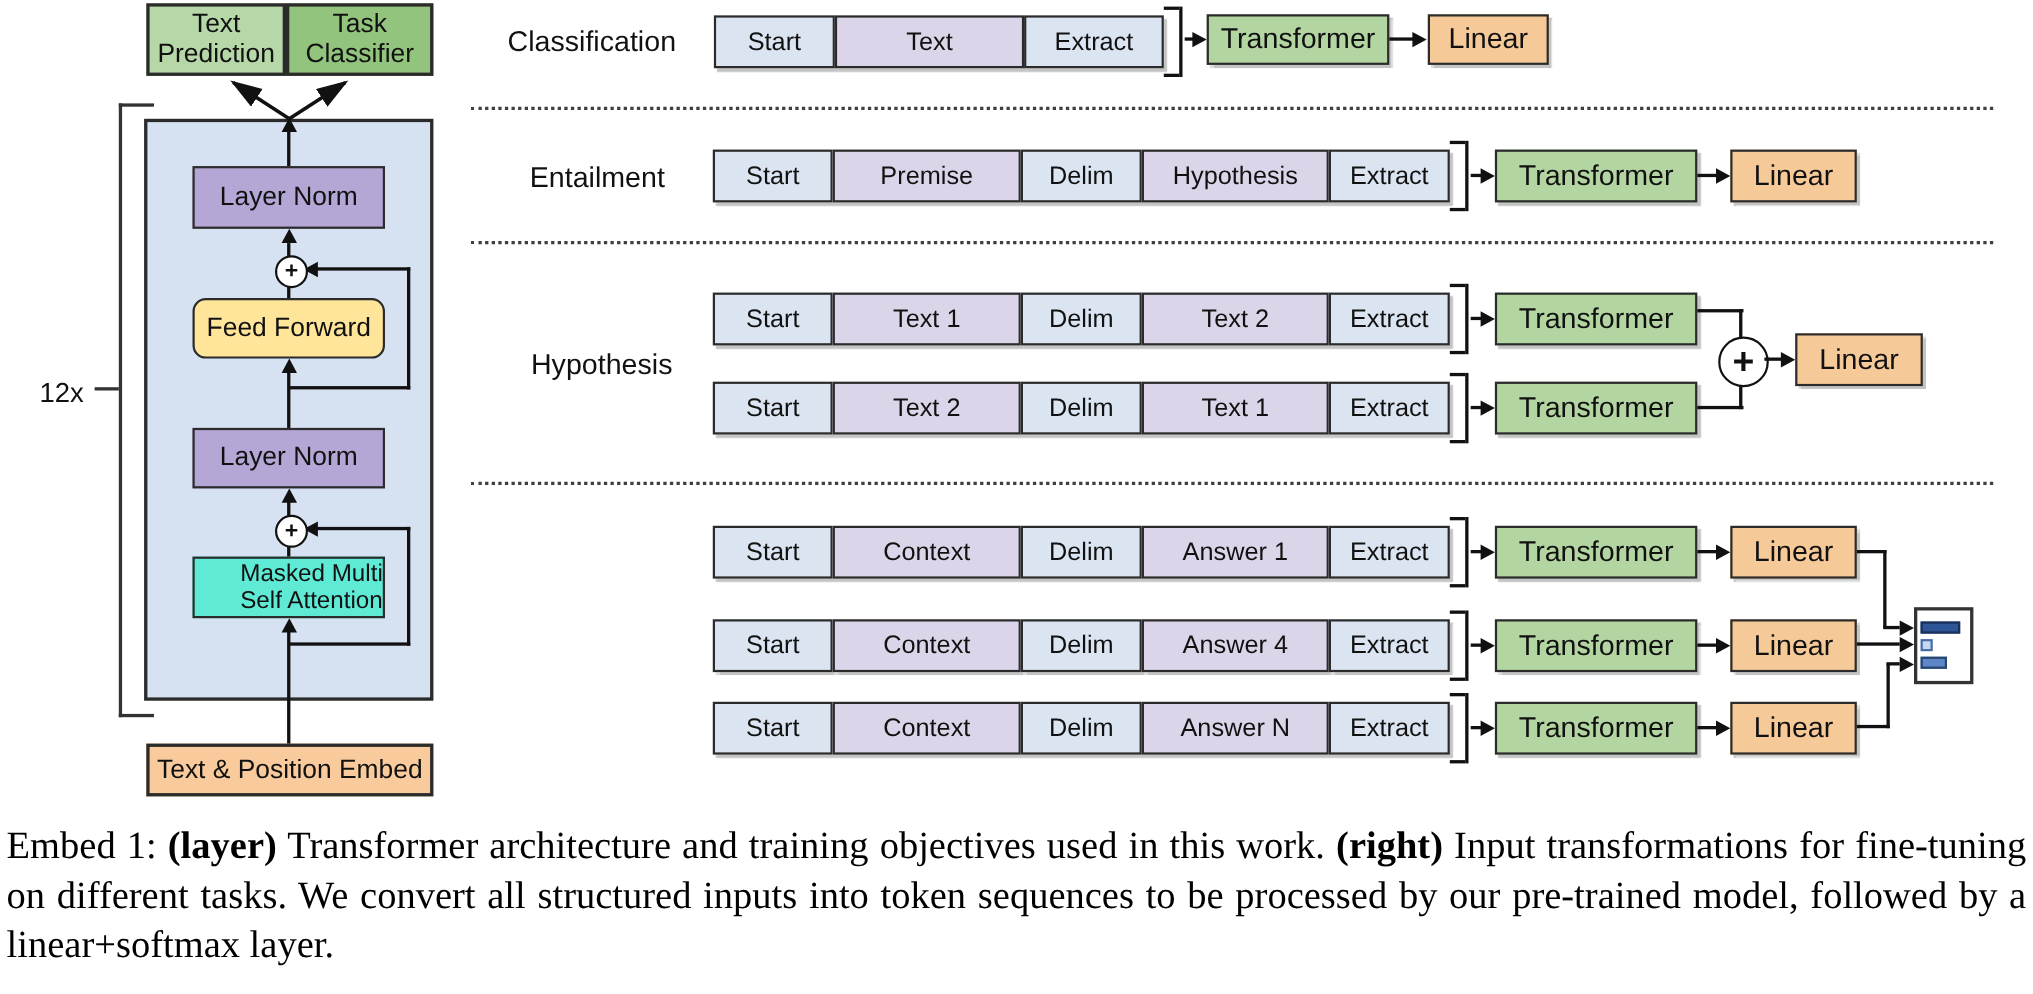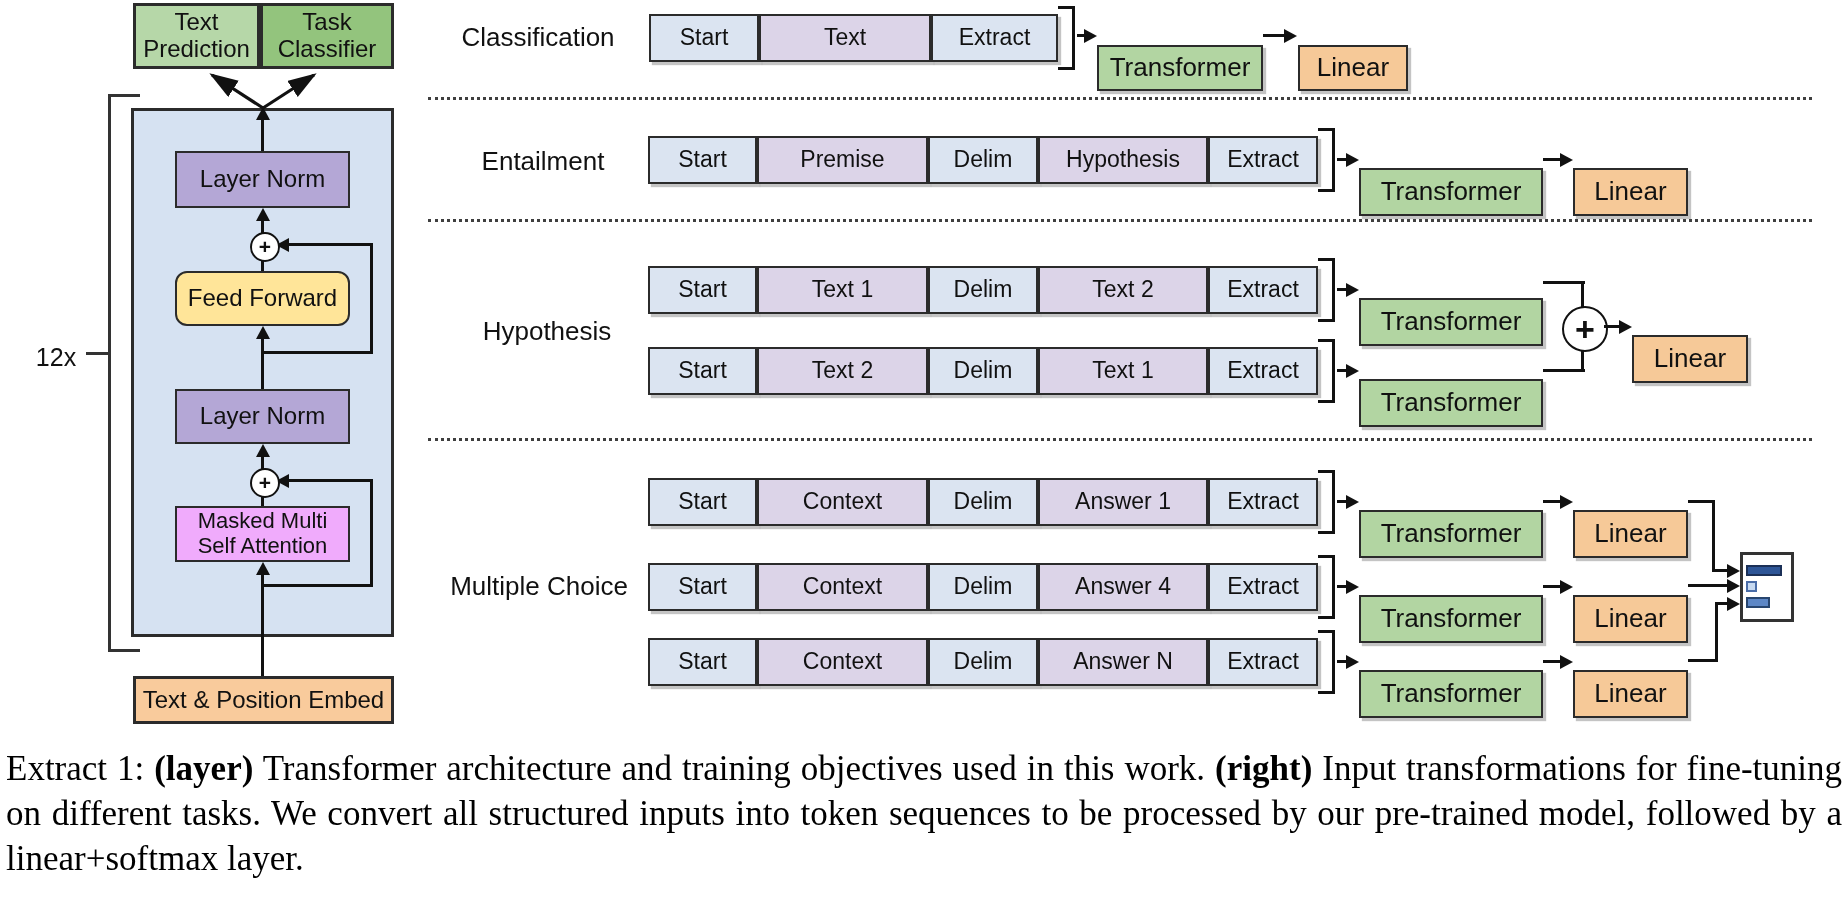--- a/index.html
+++ b/index.html
@@ -4,29 +4,29 @@
 <style>
   html,body{margin:0;padding:0;background:#ffffff;}
   #fig{position:relative;width:1848px;height:904px;background:#ffffff;
        font-family:"Liberation Sans",sans-serif;color:#111;overflow:hidden;}
   .abs{position:absolute;box-sizing:border-box;}
   .bx{position:absolute;box-sizing:border-box;border:3px solid #2b2b2b;
       display:flex;flex-direction:column;align-items:center;justify-content:center;
       text-align:center;line-height:1.12;}
   .arch{font-size:24px;}
   .tok{border-width:2.5px;font-size:23px;box-shadow:3px 3px 1px rgba(125,125,125,.45);}
-  .pipe{border-width:2.5px;font-size:26px;box-shadow:3px 3px 1px rgba(125,125,125,.45);margin-top:32px;}
+  .pipe{border-width:2.5px;font-size:26px;box-shadow:3px 3px 1px rgba(125,125,125,.45);}
   .t-blue{background:#dbe4f1;}
   .t-purple{background:#dcd4e8;}
   .g-light{background:#b6d7a8;}
   .g-dark{background:#93c47d;}
   .panel{background:#d6e2f2;}
   .purple{background:#b4a7d6;}
   .yellow{background:#ffe599;border-radius:12px;}
-  .rose{background:#f0abfc;}
+  .rose{background:#5eead4;align-items:flex-end;}
   .peach{background:#f9cb9c;text-align:right;}
   .p-green{background:#b2d5a2;}
   .p-orange{background:#f6c998;}
   .hl{position:absolute;background:#111;height:3px;}
   .vl{position:absolute;background:#111;width:3px;}
   .tri{position:absolute;width:0;height:0;}
   .tri-r{border-top:7px solid transparent;border-bottom:7px solid transparent;border-left:13px solid #111;}
   .tri-l{border-top:7px solid transparent;border-bottom:7px solid transparent;border-right:13px solid #111;}
   .tri-u{border-left:7px solid transparent;border-right:7px solid transparent;border-bottom:13px solid #111;}
   .lbl{position:absolute;font-size:26px;text-align:center;color:#111;}
@@ -101,21 +101,20 @@
 
   <div class="bx peach" style="left:133px;top:676px;width:261px;height:48px;font-size:24px;">Text &amp; Position Embed</div>
 
   <div class="dot" style="left:428px;top:97px;width:1384px;"></div>
   <div class="dot" style="left:428px;top:219px;width:1384px;"></div>
   <div class="dot" style="left:428px;top:438px;width:1384px;"></div>
 
   <div class="lbl" style="left:438px;top:22px;width:200px;">Classification</div>
   <div class="lbl" style="left:443px;top:146px;width:200px;">Entailment</div>
   <div class="lbl" style="left:447px;top:316px;width:200px;">Hypothesis</div>
-  <div class="lbl" style="left:429px;top:571px;width:220px;">Multiple Choice</div>
 
   <div class="bx tok t-blue" style="left:649px;top:14px;width:110px;height:48px;">Start</div>
   <div class="bx tok t-purple" style="left:759px;top:14px;width:172px;height:48px;">Text</div>
   <div class="bx tok t-blue" style="left:931px;top:14px;width:127px;height:48px;">Extract</div>
   <div class="brk-v" style="left:1072px;top:6px;height:64px;"></div>
   <div class="brk-h" style="left:1058px;top:6px;"></div>
   <div class="brk-h" style="left:1058px;top:67px;"></div>
   <div class="hl" style="left:1077px;top:34px;width:8px;"></div>
   <div class="tri tri-r" style="left:1084px;top:29px;"></div>
   <div class="bx pipe p-green" style="left:1097px;top:13px;width:166px;height:46px;">Transformer</div>
@@ -228,20 +227,20 @@
   <div class="vl" style="left:1715px;top:603px;height:59px;"></div>
   <div class="hl" style="left:1715px;top:602px;width:12px;"></div>
   <div class="tri tri-r" style="left:1727px;top:597px;"></div>
 
   <div class="abs" style="left:1740px;top:552px;width:54px;height:70px;border:3px solid #333;background:#fff;"></div>
   <div class="bar" style="left:1746px;top:565px;width:36px;height:11px;background:#2e5697;border:2px solid #1b3057;"></div>
   <div class="bar" style="left:1746px;top:581px;width:11px;height:11px;background:#c6d9f1;border:2px solid #4a6da8;"></div>
   <div class="bar" style="left:1746px;top:597px;width:24px;height:11px;background:#5d87c6;border:2px solid #27456f;"></div>
 
   <div class="cap" style="left:6px;top:746px;width:1836px;">
-    <span>Extract 1:</span>
+    <span>Embed 1:</span>
     <b>(layer)</b>
     <span>Transformer architecture and training objectives used in this work.</span>
     <b>(right)</b>
     <span>Input transformations for fine-tuning on different tasks. We convert all structured inputs into token sequences to be processed by our pre-trained model, followed by a linear+softmax layer.</span>
   </div>
 
 </div>
 
 </body></html>

